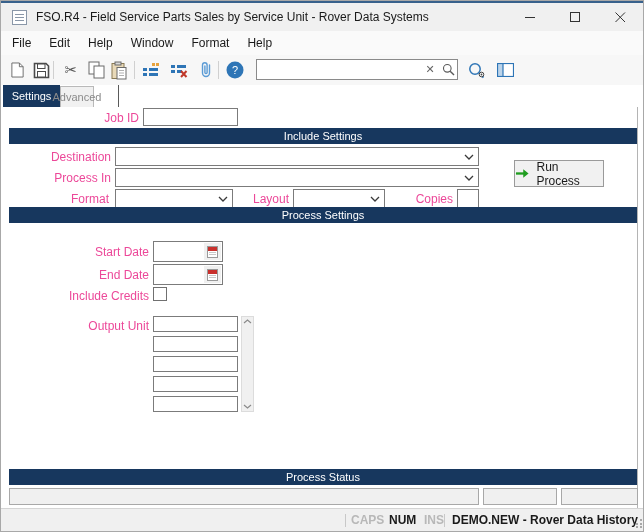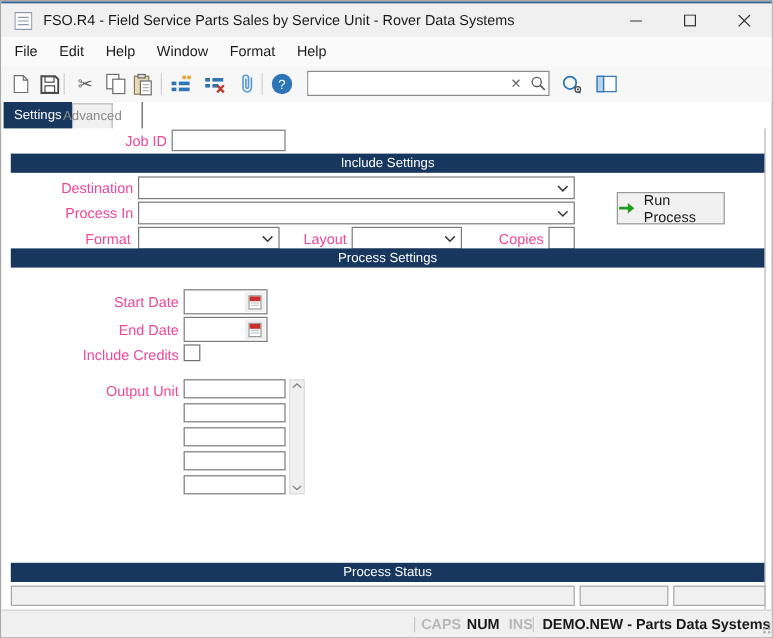--- a/index.html
+++ b/index.html
@@ -328,21 +328,21 @@
   <div class="abs status-field" style="left:8px;width:470px"></div>
   <div class="abs status-field" style="left:482px;width:74px"></div>
   <div class="abs status-field" style="left:560px;width:77px"></div>
 
   <div class="abs statusbar">
     <div class="sb-sep" style="left:344px"></div>
     <span class="sb-text key-off" style="left:350px">CAPS</span>
     <span class="sb-text key-on" style="left:388px">NUM</span>
     <span class="sb-text key-off" style="left:423px">INS</span>
     <div class="sb-sep" style="left:443px"></div>
-    <span class="sb-text key-on" style="left:451px">DEMO.NEW - Parts Data Systems</span>
+    <span class="sb-text key-on" style="left:451px">DEMO.NEW - Rover Data History</span>
     <svg width="9" height="9" style="position:absolute;right:2px;bottom:3px">
         <g fill="#a8a8a8">
           <rect x="6" y="0" width="2" height="2"></rect>
           <rect x="6" y="4" width="2" height="2"></rect>
           <rect x="2" y="4" width="2" height="2"></rect>
           <rect x="6" y="7" width="2" height="2"></rect>
           <rect x="2" y="7" width="2" height="2"></rect>
         </g>
       </svg>
   </div>

